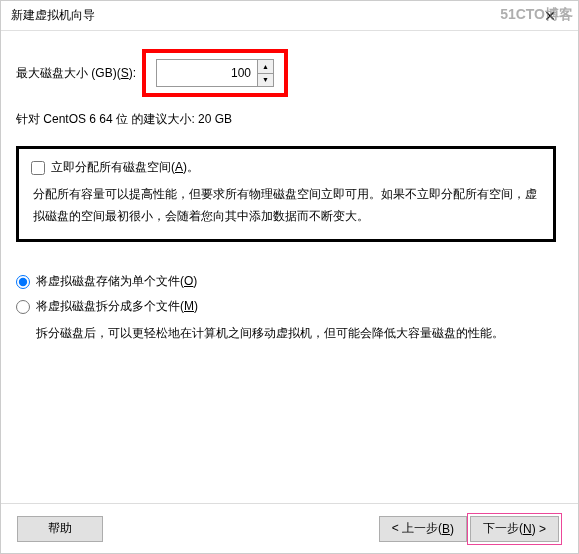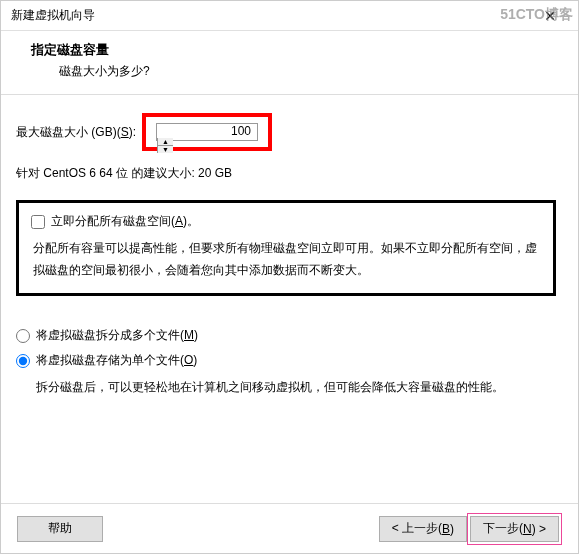--- a/index.html
+++ b/index.html
@@ -61,22 +61,21 @@
       padding: 6px 10px;
       margin-left: 6px;
       display: inline-flex;
       align-items: center;
     }
     .spinner {
       display: flex;
       align-items: stretch;
       border: 1px solid #999;
       background: #fff;
-      height: 18px;
-      flex-direction: column;
+      height: 28px;
     }
     .spinner input {
       width: 100px;
       border: none;
       text-align: right;
       padding: 0 6px;
       font-size: 12px;
       outline: none;
     }
     .spinner-btns {
@@ -176,24 +175,20 @@
 <div class="dialog">
   <div class="watermark">51CTO博客</div>
 
   <div class="titlebar">
     <span class="titlebar-text">新建虚拟机向导</span>
     <div class="close-btn">
       <span>✕</span>
     </div>
   </div>
 
-  <div class="header">
-    <div class="header-title">指定磁盘容量</div>
-    <div class="header-sub">磁盘大小为多少?</div>
-  </div>
 
   <div class="content">
 
     <div class="row-size">
       <span class="row-size-label">
         <span>最大磁盘大小 (GB)(</span><span class="underline">S</span><span>):</span>
       </span>
       <span class="size-input-wrap">
         <span class="spinner">
           <input type="text" value="100" style="">
@@ -211,30 +206,30 @@
       <label class="checkbox-row">
         <input type="checkbox" style="">
         <span>
           <span>立即分配所有磁盘空间(</span><span class="underline">A</span><span>)。</span>
         </span>
       </label>
       <div class="alloc-desc">分配所有容量可以提高性能，但要求所有物理磁盘空间立即可用。如果不立即分配所有空间，虚拟磁盘的空间最初很小，会随着您向其中添加数据而不断变大。</div>
     </div>
 
     <label class="radio-row">
+      <input type="radio" name="store" checked="" style="">
+      <span>
+        <span>将虚拟磁盘存储为单个文件(</span><span class="underline">O</span><span>)</span>
+      </span>
+    </label>
+
+    <label class="radio-row">
       <input type="radio" name="store" style="">
       <span>
         <span>将虚拟磁盘拆分成多个文件(</span><span class="underline">M</span><span>)</span>
-      </span>
-    </label>
-
-    <label class="radio-row">
-      <input type="radio" name="store" checked="" style="">
-      <span>
-        <span>将虚拟磁盘存储为单个文件(</span><span class="underline">O</span><span>)</span>
       </span>
     </label>
 
     <div class="split-desc">拆分磁盘后，可以更轻松地在计算机之间移动虚拟机，但可能会降低大容量磁盘的性能。</div>
 
   </div>
 
   <div class="footer">
     <button class="btn">帮助</button>
     <div class="footer-spacer"></div>

